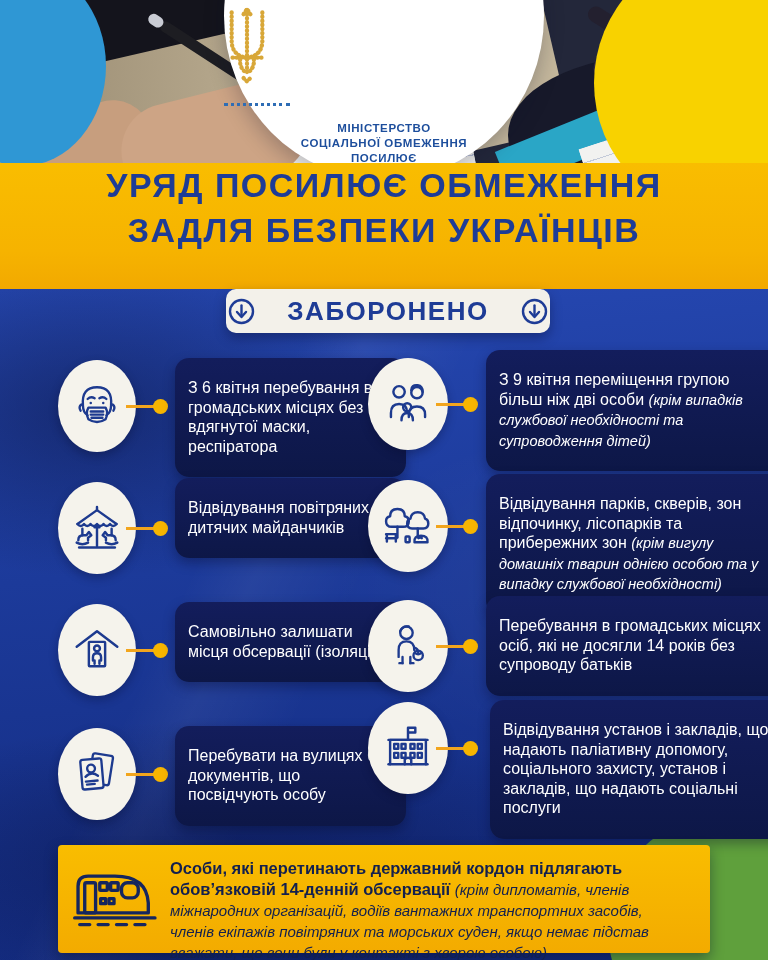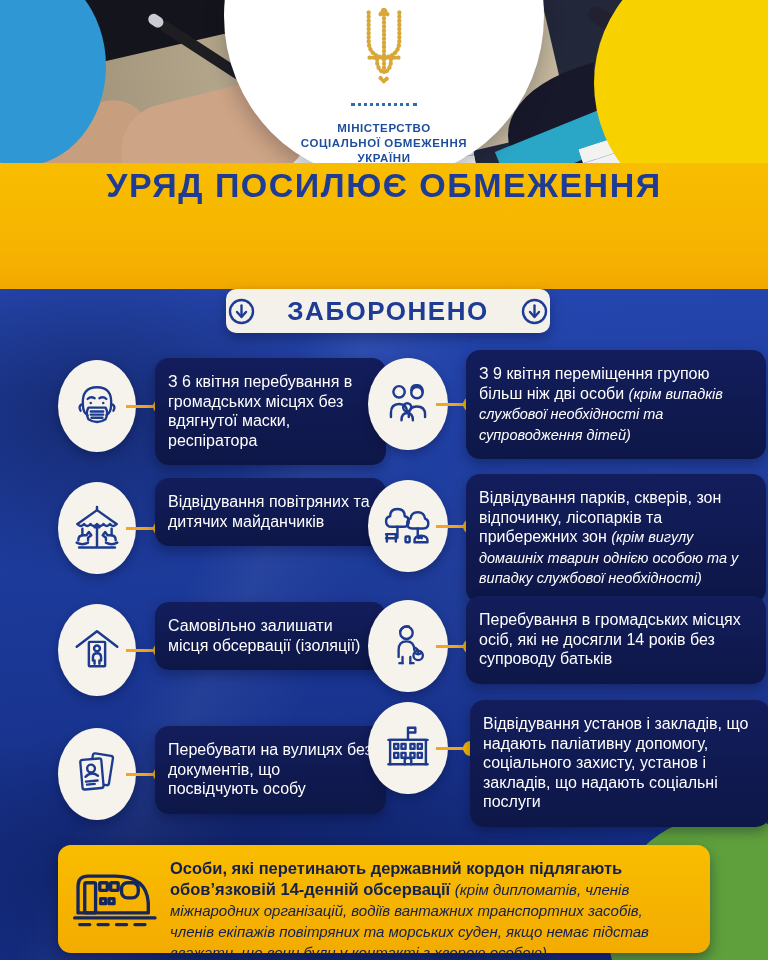--- a/index.html
+++ b/index.html
@@ -24,21 +24,21 @@
   .ph-clip{position:absolute;right:-10px;top:118px;width:190px;height:90px;background:#f2f2f0;transform:rotate(-18deg);
            background-image:repeating-linear-gradient(#f2f2f0 0 14px,#c3cad9 14px 15px);}
   .ph-clip-teal{position:absolute;right:150px;top:128px;width:120px;height:40px;background:#2aa6c6;transform:rotate(-22deg);}
 
   .corner-blue{position:absolute;left:-62px;top:-34px;width:168px;height:200px;border-radius:50%;background:#2f97d4;}
   .corner-yellow{position:absolute;right:-96px;top:-52px;width:270px;height:270px;border-radius:50%;background:#f8d200;}
 
   
   .logo-circle{position:absolute;left:50%;top:-148px;transform:translateX(-50%);width:320px;height:328px;border-radius:50%;
                background:#ffffff;box-shadow:0 8px 20px rgba(10,15,40,.25);}
-  .logo-inner{position:absolute;left:0;right:0;bottom:14px;display:flex;flex-direction:column;align-items:center;gap:15px;}
+  .logo-inner{position:absolute;left:0;right:0;bottom:14px;display:flex;flex-direction:column;gap:15px;}
   .logo-divider{width:66px;border-top:3px dotted #2e6db5;}
   .logo-text{color:#1d4e9c;font-weight:bold;font-size:11.5px;letter-spacing:.6px;line-height:15px;text-align:center;}
 
   
   .band{position:absolute;left:0;top:163px;width:768px;height:126px;
         background:linear-gradient(180deg,#f9bd00 0%,#f6b300 70%,#f2a900 100%);}
   .band-title{text-align:center;color:#1e3c96;font-weight:800;font-size:34px;line-height:45px;letter-spacing:1.5px;}
 
   
   .blue{position:absolute;left:0;top:289px;width:768px;height:671px;
@@ -56,25 +56,25 @@
   .pill-label{color:#1e3c96;font-weight:800;font-size:26px;letter-spacing:1.5px;}
 
   
   .circle{position:absolute;border-radius:50%;background:#f5f3ec;display:flex;align-items:center;justify-content:center;
           box-shadow:0 4px 10px rgba(5,10,40,.3);}
   .circle.l{width:78px;height:92px;}
   .circle.r{width:80px;height:92px;}
   .connector{position:absolute;height:3px;background:#f2a51d;}
   .connector i{position:absolute;right:-6px;top:-6px;width:15px;height:15px;border-radius:50%;background:#f7b500;}
   .card{position:absolute;background:linear-gradient(180deg,#131d5c 0%,#0d1747 100%);border-radius:14px;
-        padding:14px 13px;color:#ffffff;font-size:16px;line-height:19.5px;box-shadow:0 5px 12px rgba(5,10,40,.35);}
+        padding:20px 13px;color:#ffffff;font-size:16px;line-height:19.5px;box-shadow:0 5px 12px rgba(5,10,40,.35);margin-left:20px;}
   .card em{font-style:italic;font-size:14.5px;}
 
   
-  .footer-box{position:absolute;left:58px;top:845px;width:652px;height:108px;border-radius:13px;
+  .footer-box{position:absolute;left:58px;top:845px;width:652px;height:108px;border-radius:4px;
               background:linear-gradient(180deg,#f9bd00 0%,#f3ab00 100%);box-shadow:0 6px 14px rgba(5,10,40,.4);
               display:flex;align-items:flex-start;}
   .footer-icon{flex:0 0 112px;display:flex;justify-content:center;margin-top:16px;}
   .footer-text{padding:13px 20px 0 0;color:#13204e;font-size:16.5px;line-height:21px;}
   .footer-text .b{font-weight:bold;}
   .footer-text em{font-style:italic;font-size:15px;font-weight:normal;}
 
   svg.ic{display:block;}
 </style>
 </head>
@@ -108,28 +108,29 @@
         <path d="M10,62 h34"></path>
         <path d="M27,64 v16"></path>
         <path d="M19,64 q-1,11 8,16"></path>
         <path d="M35,64 q1,11 -8,16"></path>
         <path d="M23,86 l4,4 4,-4"></path>
       </svg>
       <div class="logo-divider"></div>
       <div class="logo-text">
         <div>МІНІСТЕРСТВО</div>
         <div>СОЦІАЛЬНОЇ ОБМЕЖЕННЯ</div>
-        <div>УКРАЇНИ</div>
+        <div>ПОСИЛЮЄ</div>
       </div>
     </div>
   </div>
 
   <div class="band">
     <div class="band-title">
       <div>УРЯД ПОСИЛЮЄ ОБМЕЖЕННЯ</div>
+      <div>ЗАДЛЯ БЕЗПЕКИ УКРАЇНЦІВ</div>
     </div>
   </div>
 
   <div class="blue"></div>
   <div class="green-corner"></div>
 
   <div class="pill">
     <svg class="ic" width="27" height="27" viewBox="0 0 27 27" fill="none" stroke="#1e3c96" stroke-width="2.4" stroke-linecap="round" stroke-linejoin="round">
       <circle cx="13.5" cy="13.5" r="11.5"></circle>
       <path d="M13.5,7.5 V18"></path>

